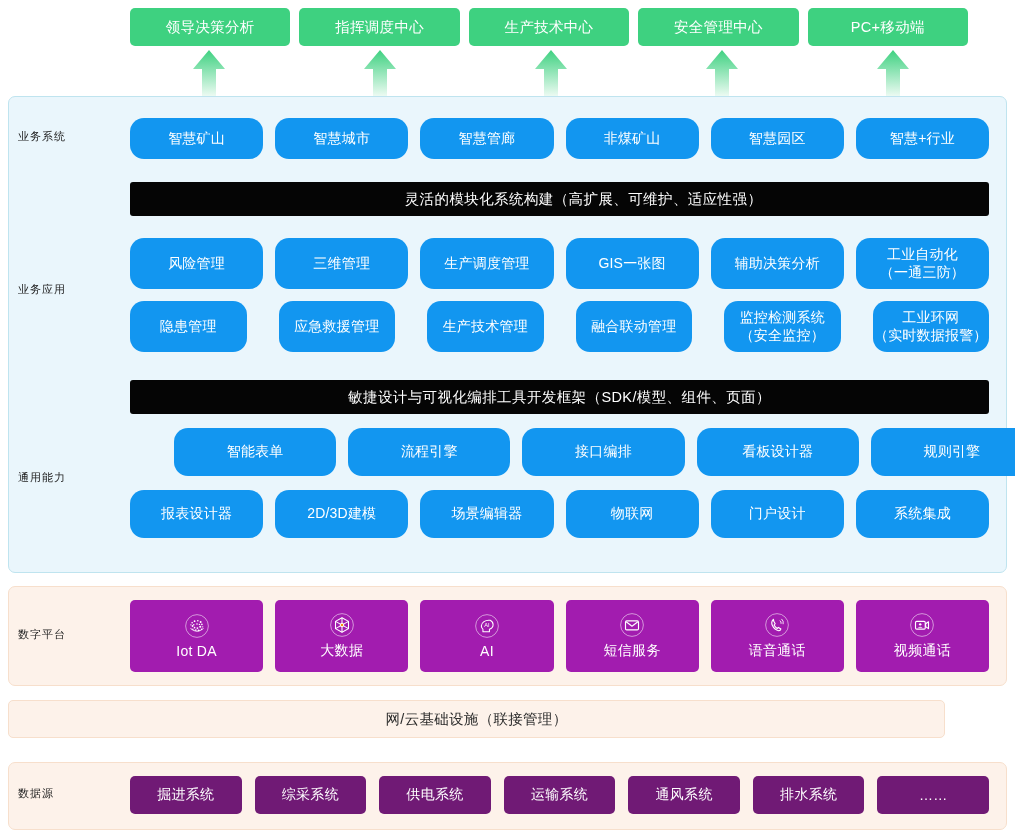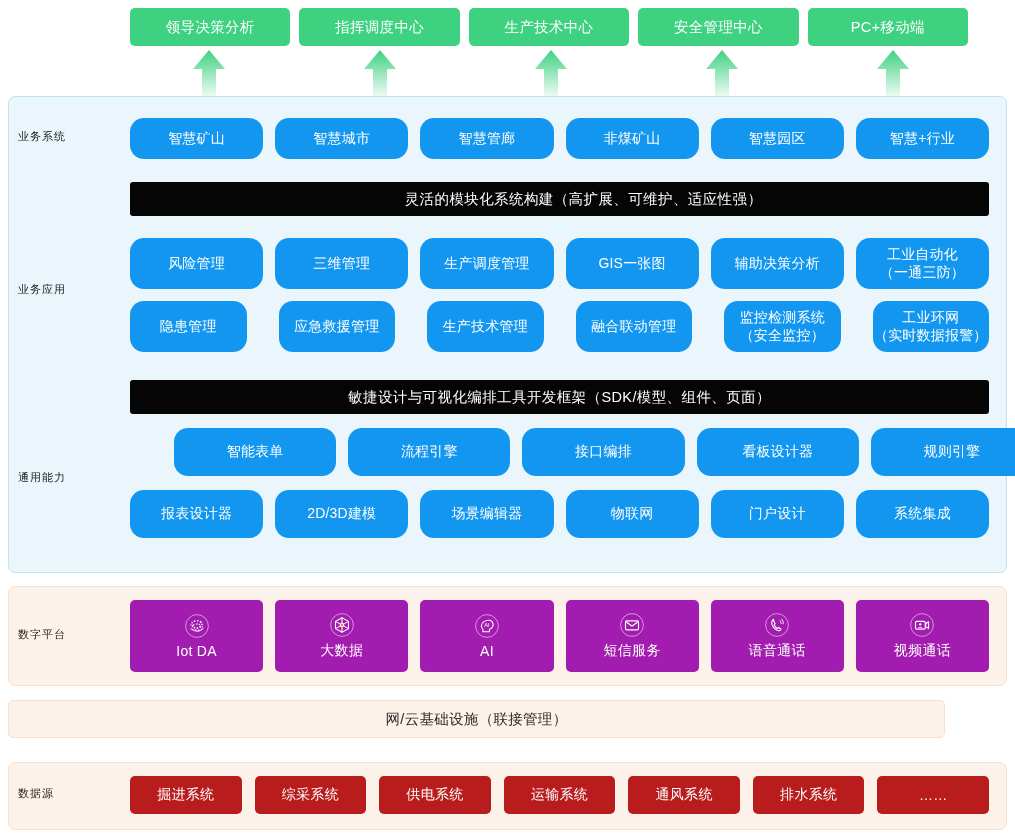--- a/index.html
+++ b/index.html
@@ -202,21 +202,21 @@
     position: absolute;
     left: 130px;
     top: 776px;
     width: 859px;
     height: 38px;
     display: flex;
     gap: 13px;
   }
   .src-pill {
     flex: 1 1 0;
-    background: #b91c1c;
+    background: #701a75;
     border-radius: 5px;
     color: #ffffff;
     font-size: 14px;
     display: flex;
     align-items: center;
     justify-content: center;
     letter-spacing: .3px;
     white-space: nowrap;
   }
 </style>

